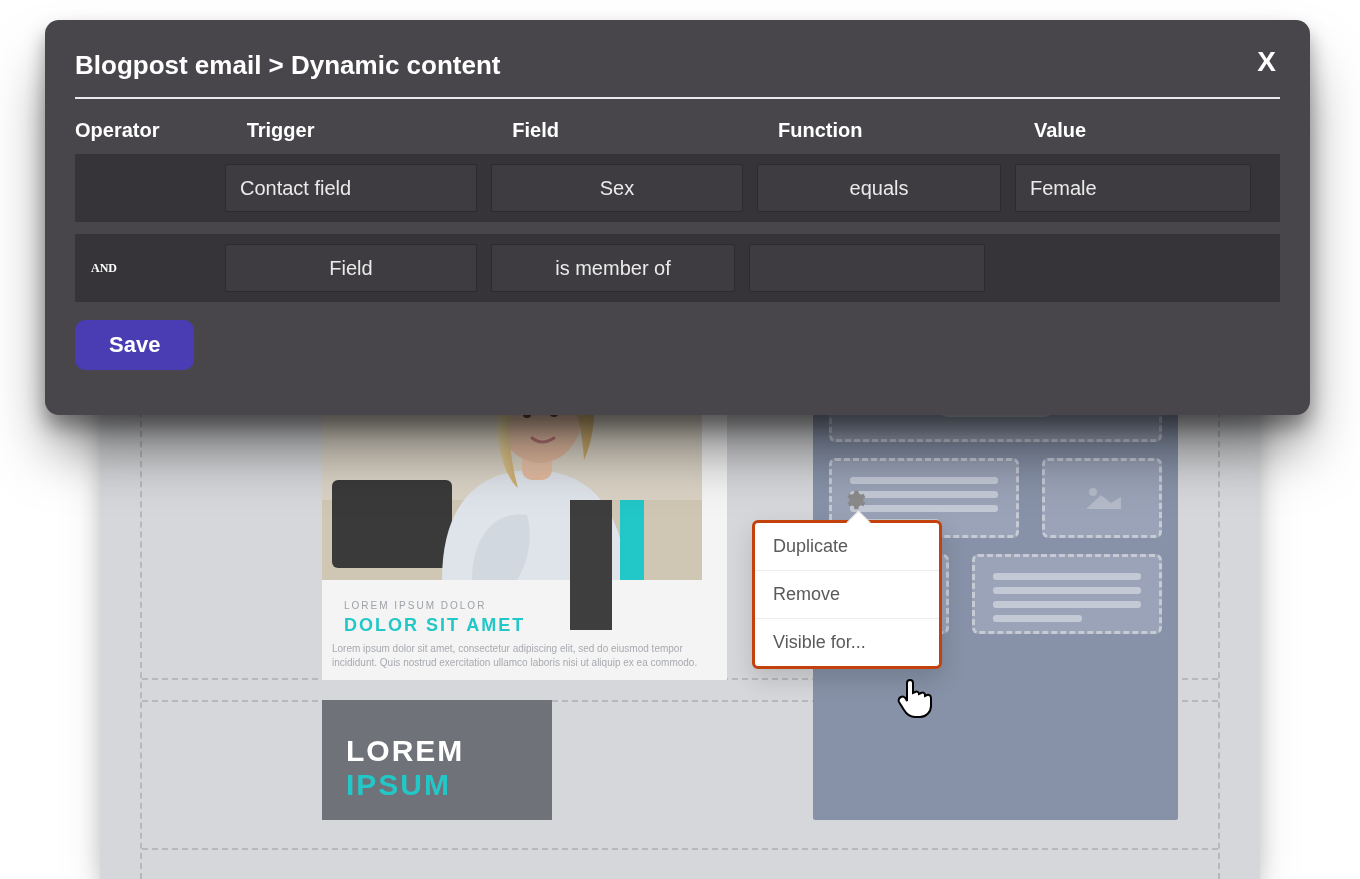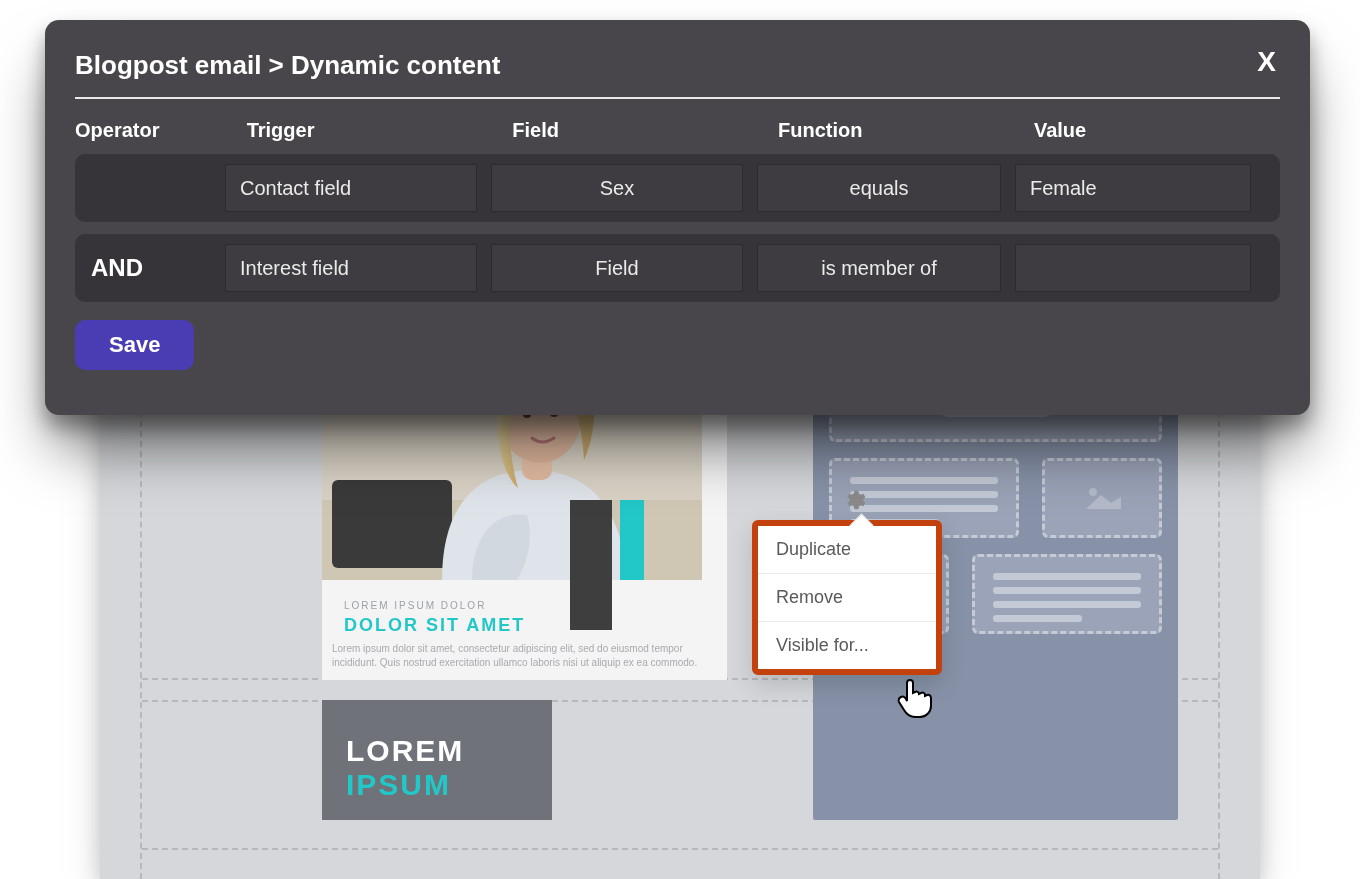--- a/index.html
+++ b/index.html
@@ -73,21 +73,21 @@
   .img-ico svg{display:block;}
   .slot .lines{position:absolute;left:18px;right:18px;}
   .slot .lines div{height:7px;background:#c3c9d5;border-radius:3px;margin-bottom:7px;}
   .pill{position:absolute;left:50%;transform:translateX(-50%);width:120px;height:26px;border-radius:13px;background:#c3c9d5;}
 
   
   .gear{
     position:absolute;left:700px;top:318px;color:#888;font-size:24px;
   }
   .popup{
-    position:absolute;left:610px;top:350px;width:190px;background:#fff;border:6px solid #c2410c;border-radius:6px;
+    position:absolute;left:610px;top:350px;width:190px;background:#fff;border:3px solid #c2410c;border-radius:6px;
     box-shadow:0 10px 25px rgba(0,0,0,0.15);
   }
   .popup:before{
     content:"";position:absolute;top:-9px;left:95px;width:16px;height:16px;background:#fff;border-left:1px solid #e2e2e2;border-top:1px solid #e2e2e2;transform:rotate(45deg);
   }
   .popup div{padding:13px 18px;font-size:18px;color:#5a5a5a;border-bottom:1px solid #ececec;cursor:pointer;}
   .popup div:last-child{border-bottom:none;}
   .cursor{position:absolute;left:755px;top:508px;}
 
   
@@ -100,22 +100,22 @@
   .modal-title{font-size:26px;font-weight:600;}
   .modal hr{border:none;border-top:2px solid #e9e9ea;margin:16px 0 20px;}
   .close{position:absolute;top:28px;right:34px;font-size:28px;font-weight:800;cursor:pointer;line-height:1;}
   .col-headers{display:flex;gap:0;font-size:20px;font-weight:600;margin-bottom:12px;}
   .col-headers div:nth-child(1){width:150px;}
   .col-headers div:nth-child(2){width:270px;margin-left:24px;}
   .col-headers div:nth-child(3){width:270px;}
   .col-headers div:nth-child(4){width:260px;}
   .col-headers div:nth-child(5){width:250px;}
 
-  .rule-row{display:flex;align-items:center;background:var(--panel-bg-row);padding:10px 10px;margin-bottom:12px;border-radius:10px;}
-  .rule-row .op{width:140px;padding-left:6px;font-size:24px;font-weight:600;}
+  .rule-row{display:flex;align-items:center;background:var(--panel-bg-row);padding:10px 10px;margin-bottom:12px;border-radius:0;}
+  .rule-row .op{width:140px;padding-left:6px;font-size:12px;font-weight:600;font-family:Liberation Serif, serif;}
   .rule-row .cell{
     background:var(--panel-cell);border:1px solid var(--panel-cell-border);height:48px;line-height:46px;
     padding:0 14px;font-size:20px;color:#eaeaea;border-radius:2px;margin-right:14px;
   }
   .rule-row .c-trigger{width:252px;}
   .rule-row .c-field  {width:252px;text-align:center;}
   .rule-row .c-func   {width:244px;text-align:center;}
   .rule-row .c-value  {width:236px;margin-right:0;}
 
   .save-btn{
@@ -265,20 +265,19 @@
   <div class="rule-row">
     <div class="op"></div>
     <div class="cell c-trigger">Contact field</div>
     <div class="cell c-field">Sex</div>
     <div class="cell c-func">equals</div>
     <div class="cell c-value">Female</div>
   </div>
 
   <div class="rule-row">
     <div class="op">AND</div>
-    <div class="cell c-trigger">Interest field</div>
     <div class="cell c-field">Field</div>
     <div class="cell c-func">is member of</div>
     <div class="cell c-value"></div>
   </div>
 
   <button class="save-btn">Save</button>
 </div>
 
 </body></html>

